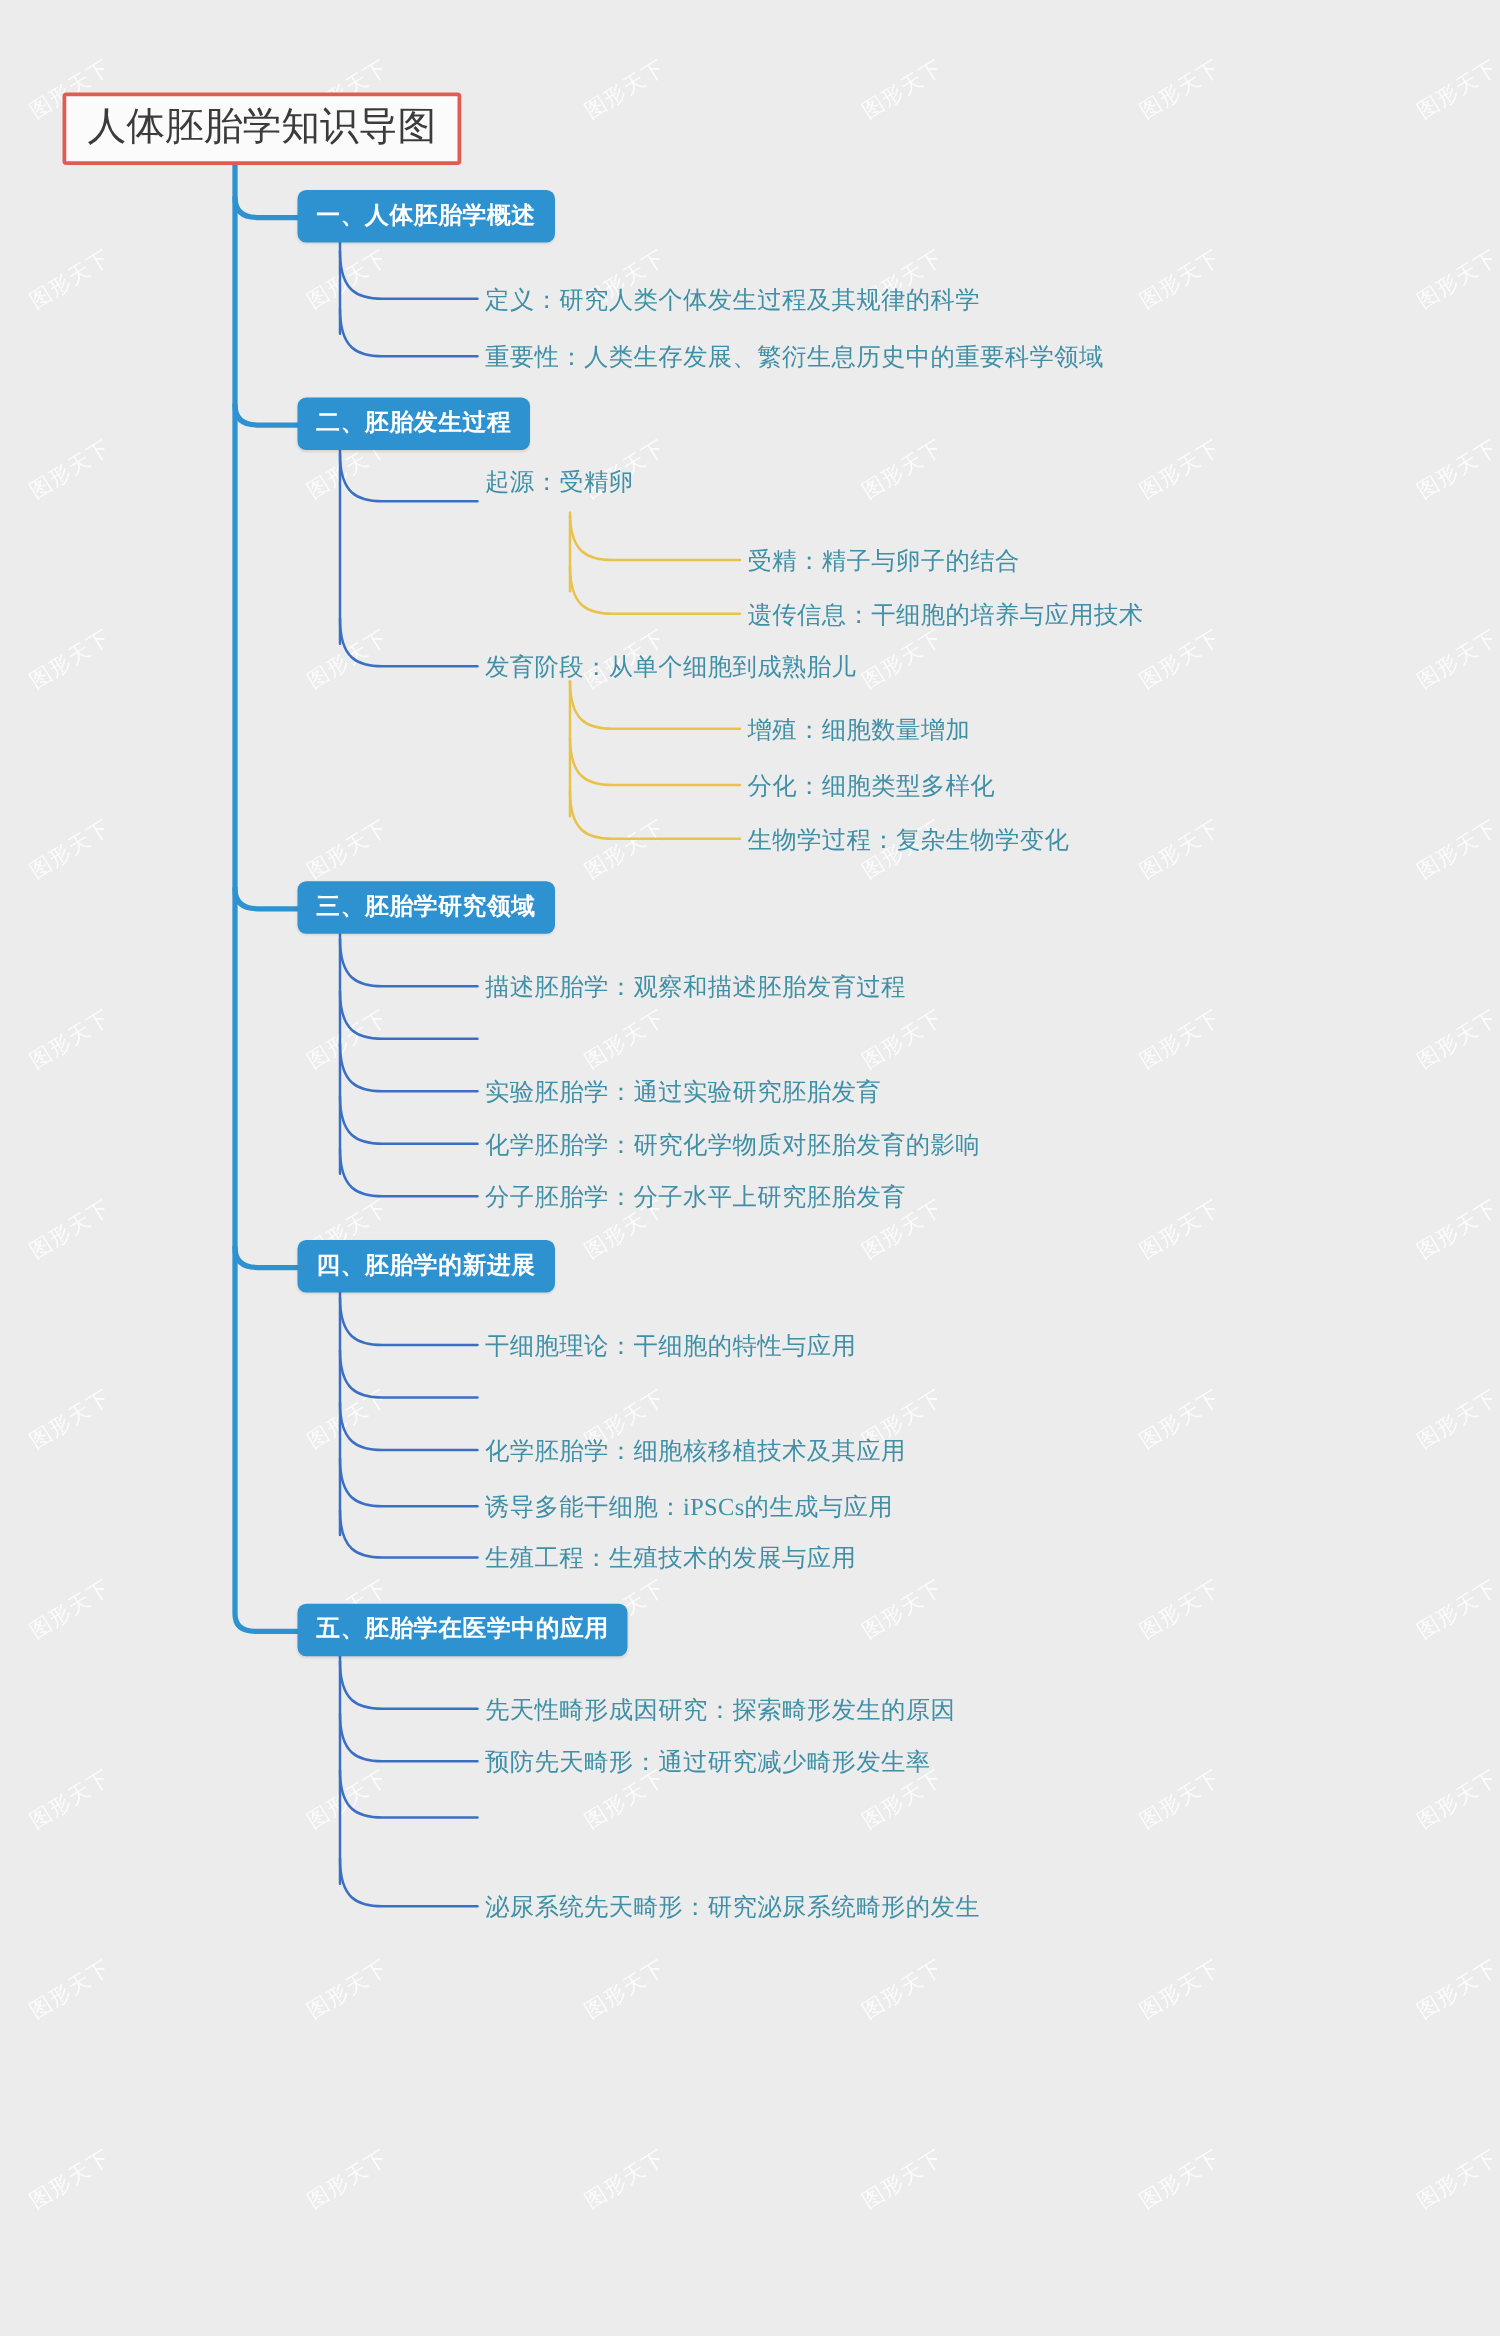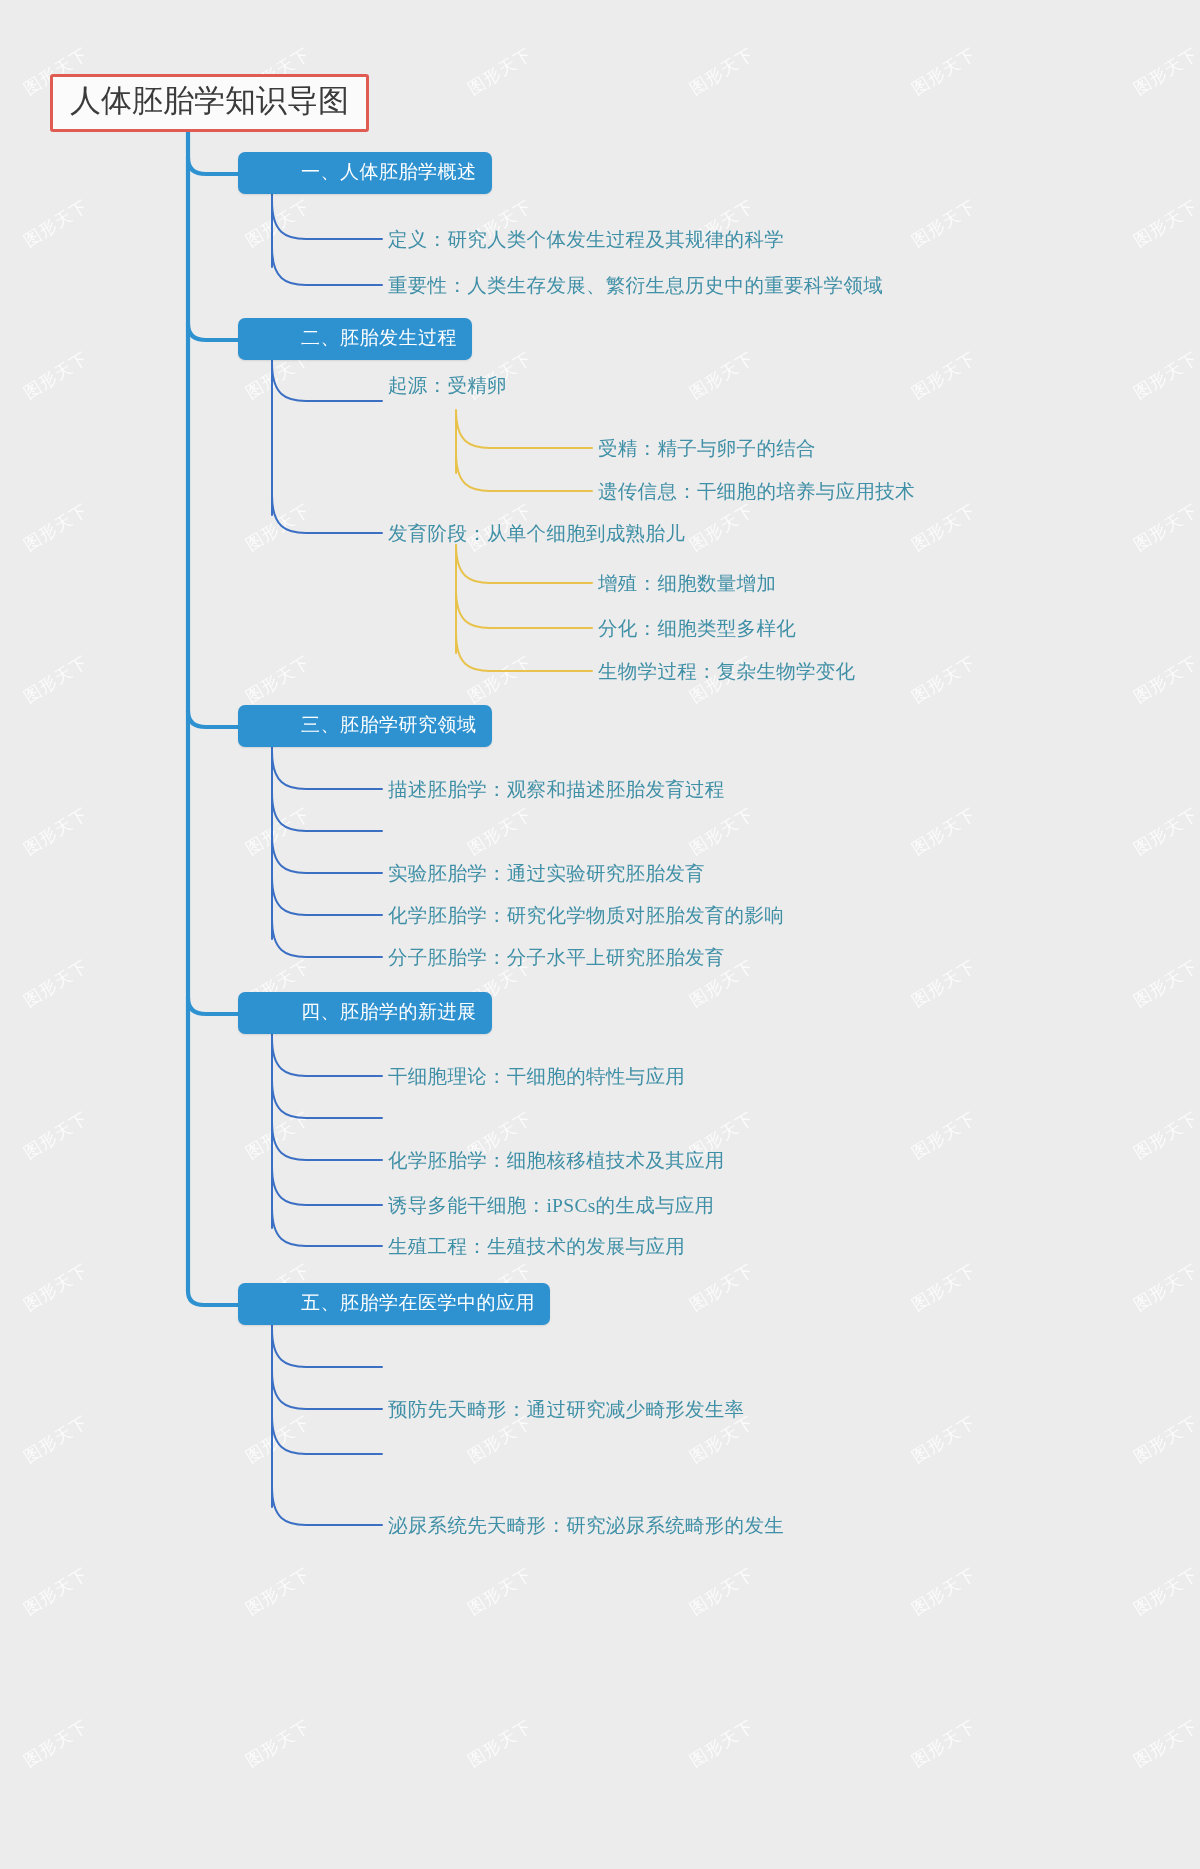--- a/index.html
+++ b/index.html
@@ -71,26 +71,25 @@
 
   
   .lvl1 {
     background: #2e92d1;
     border-radius: 7px;
     padding: 7px 15px 9px 15px;
     box-shadow: 0 1px 2px rgba(0,0,0,0.10);
   }
   .lvl1 .label {
     font-family: "Liberation Serif", "DejaVu Serif", serif;
-    font-weight: normal;
+    font-weight: bold;
     font-size: 19px;
     color: #ffffff;
     white-space: nowrap;
     letter-spacing: 0.5px;
-    margin-left: 48px;
   }
 
   
   .leaf .label {
     font-family: "Liberation Serif", "DejaVu Serif", serif;
     font-size: 19.5px;
     color: #3f8fa6;
     white-space: nowrap;
     letter-spacing: 0.3px;
   }
@@ -333,19 +332,22 @@
     </div>
     <div class="node leaf l2" style="left: 388px; top: 1192px;">
       <div class="label">诱导多能干细胞：iPSCs的生成与应用</div>
     </div>
     <div class="node leaf l2" style="left: 388px; top: 1233px;">
       <div class="label">生殖工程：生殖技术的发展与应用</div>
     </div>
     <div class="node lvl1" style="left: 238px; top: 1283px;">
       <div class="label">五、胚胎学在医学中的应用</div>
     </div>
+    <div class="node leaf l2" style="left: 388px; top: 1354px;">
+      <div class="label">先天性畸形成因研究：探索畸形发生的原因</div>
+    </div>
     <div class="node leaf l2" style="left: 388px; top: 1396px;">
       <div class="label">预防先天畸形：通过研究减少畸形发生率</div>
     </div>
     <div class="node leaf l2" style="left: 388px; top: 1512px;">
       <div class="label">泌尿系统先天畸形：研究泌尿系统畸形的发生</div>
     </div>
   </div>
 
 </body></html>

